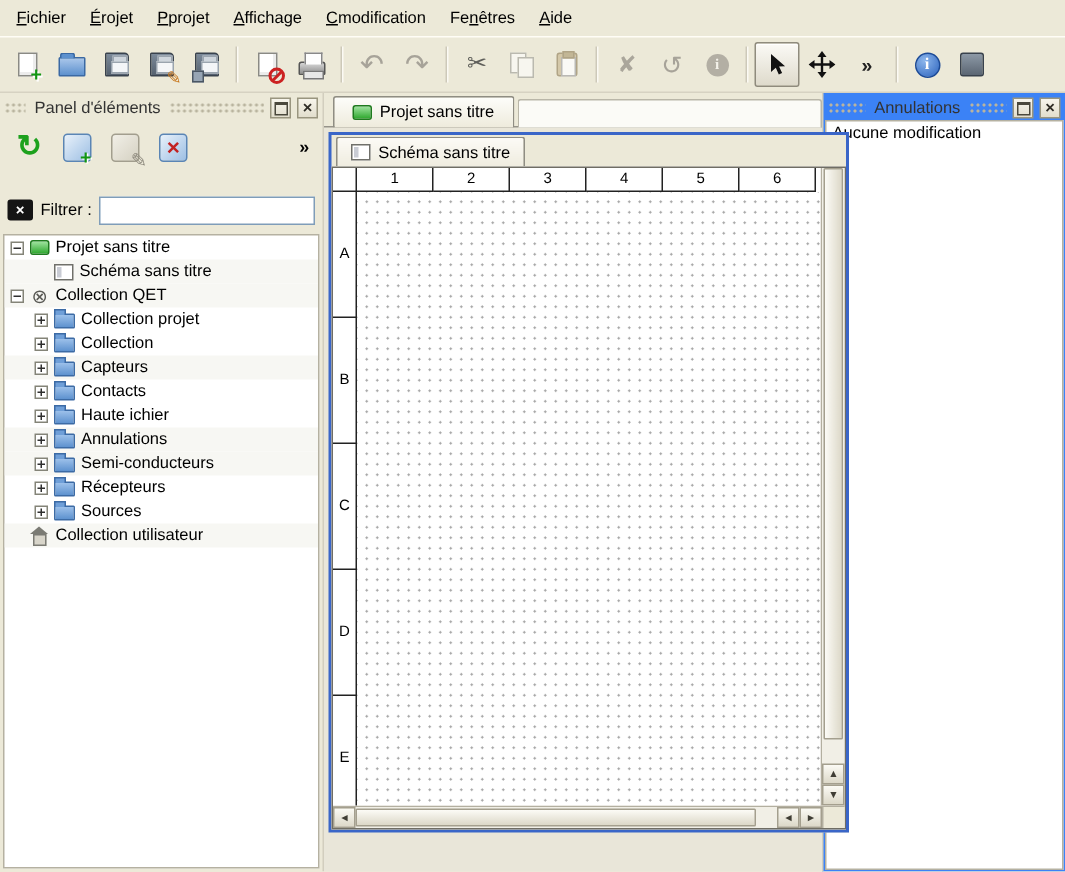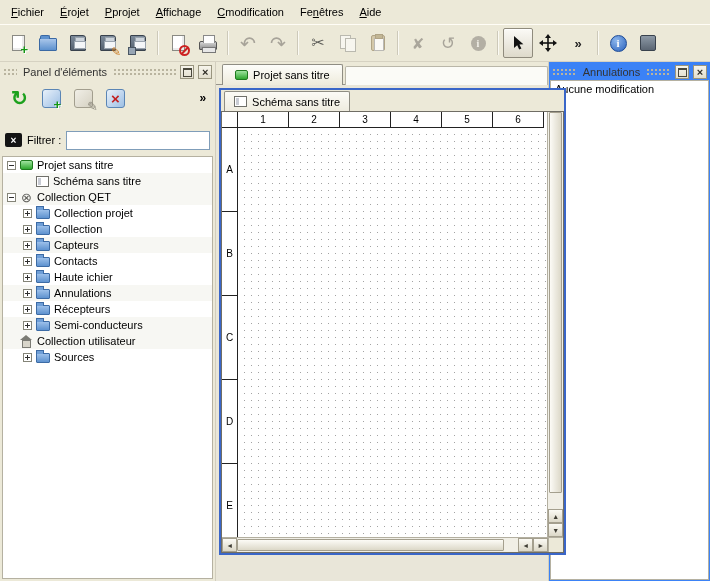--- a/index.html
+++ b/index.html
@@ -322,39 +322,39 @@
         <div class="trow d1">
             <span class="expander plus"></span>
             <span class="t-folder"></span>
             <span class="tlabel">Haute ichier</span>
           </div>
         <div class="trow d1 alt">
             <span class="expander plus"></span>
             <span class="t-folder"></span>
             <span class="tlabel">Annulations</span>
           </div>
+        <div class="trow d1 alt">
+            <span class="expander plus"></span>
+            <span class="t-folder"></span>
+            <span class="tlabel">Semi-conducteurs</span>
+          </div>
         <div class="trow d1">
             <span class="expander plus"></span>
             <span class="t-folder"></span>
             <span class="tlabel">Récepteurs</span>
           </div>
-        <div class="trow d1 alt">
-            <span class="expander plus"></span>
-            <span class="t-folder"></span>
-            <span class="tlabel">Semi-conducteurs</span>
+        <div class="trow d1">
+            <span class="expander plus"></span>
+            <span class="t-folder"></span>
+            <span class="tlabel">Sources</span>
           </div>
         <div class="trow alt">
             <span class="tspacer"></span>
             <span class="t-home"></span>
             <span class="tlabel">Collection utilisateur</span>
-          </div>
-        <div class="trow d1">
-            <span class="expander plus"></span>
-            <span class="t-folder"></span>
-            <span class="tlabel">Sources</span>
           </div>
       </div>
     </div>
 
     <div class="center">
       <div class="tabbar">
         <div class="tab">
           <span class="t-proj"></span>
           <span class="tab-label">Projet sans titre</span>
         </div>

